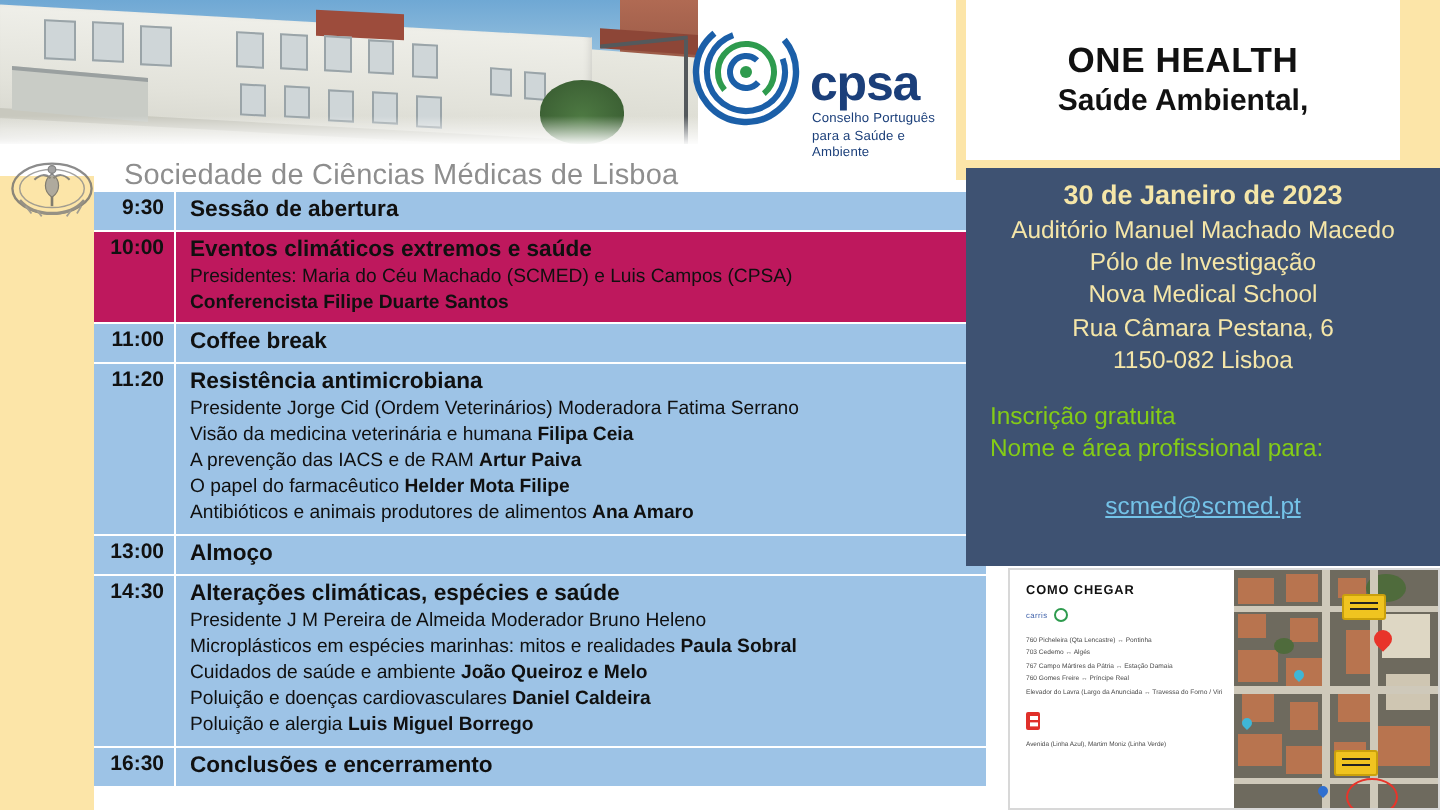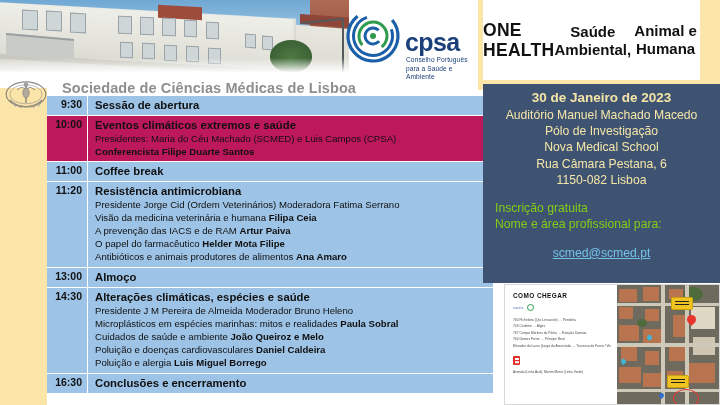--- a/index.html
+++ b/index.html
@@ -34,41 +34,41 @@
   .tree{position:absolute;left:270px;top:40px;width:42px;height:32px;background:radial-gradient(ellipse at 50% 60%,#4e7a43,#36582f);border-radius:50% 50% 45% 45%;}
   .lamp{position:absolute;left:300px;top:20px;width:44px;height:2px;background:#54595c;transform:rotate(-6deg);}
   .lamppost{position:absolute;left:342px;top:20px;width:2px;height:52px;background:#54595c;}
   .photo-fade{position:absolute;left:0;top:58px;width:349px;height:16px;
       background:linear-gradient(180deg,rgba(255,255,255,0) 0%,rgba(255,255,255,.92) 85%,#fff 100%);}
 
   
   .crest{position:absolute;left:4px;top:78px;width:44px;height:34px;opacity:.78;}
 
   
-  .soc-title{position:absolute;left:62px;top:80px;font-size:14.5px;color:#8e8e8e;letter-spacing:.1px;white-space:nowrap;font-weight:bold;}
+  .soc-title{position:absolute;left:62px;top:80px;font-size:14.5px;color:#8e8e8e;letter-spacing:.1px;white-space:nowrap;}
 
   
   .cpsa{position:absolute;left:345px;top:8px;width:135px;height:80px;}
   .cpsa-word{position:absolute;left:60px;top:22px;font-size:25px;font-weight:700;color:#1b3f7a;letter-spacing:-.6px;line-height:1;}
   .cpsa-sub{position:absolute;left:61px;top:48px;font-size:6.6px;color:#1b3f7a;line-height:1.32;letter-spacing:.1px;}
 
   
   .sched{position:absolute;left:47px;top:96px;width:446px;}
   .row{display:flex;background:#9dc3e6;border-bottom:1px solid #ffffff;}
   .row .time{width:35px;flex:0 0 35px;text-align:right;padding:2px 5px 2px 0;
       font-size:10.5px;font-weight:700;color:#111;border-right:1px solid #ffffff;}
   .row .body{flex:1;padding:2px 4px 3px 7px;}
   .ttl{font-size:11.3px;font-weight:700;color:#101010;line-height:1.24;}
   .sub{font-size:9.6px;color:#101010;line-height:1.32;margin-top:.5px;}
   .sub b{font-weight:700;}
 
   
   .yellowpanel{position:absolute;left:478px;top:0;width:242px;height:90px;background:#fce5a8;}
   .titlecard{position:absolute;left:483px;top:0;width:217px;height:80px;background:#ffffff;
-      display:flex;flex-direction:row;align-items:center;justify-content:center;}
+      display:flex;flex-direction:column;align-items:center;justify-content:center;}
   .t1{font-size:17.5px;font-weight:700;color:#111;letter-spacing:.3px;line-height:1.15;}
   .t2{font-size:15px;font-weight:700;color:#111;line-height:1.2;margin-top:2px;text-align:center;}
 
   
   .infopanel{position:absolute;left:483px;top:84px;width:237px;height:199px;background:#3e5272;
       text-align:center;padding-top:5px;box-sizing:border-box;}
   .i-date{font-size:13.5px;font-weight:700;color:#f5e6a8;line-height:1.35;}
   .i-line{font-size:12.2px;color:#f5e6a8;line-height:1.32;}
   .i-gap{height:12px;}
   .i-reg{font-size:12.2px;color:#84cc16;line-height:1.32;text-align:left;padding-left:12px;}
@@ -221,21 +221,20 @@
         <div class="body">
           <div class="ttl">Conclusões e encerramento</div>
         </div>
       </div>
     </div>
 
   <div class="yellowpanel"></div>
   <div class="titlecard">
     <div class="t1">ONE HEALTH</div>
     <div class="t2">Saúde Ambiental,</div>
-    <div class="t2" style="margin-top:0">Animal e Humana</div>
   </div>
 
   <div class="infopanel">
     <div class="i-date">30 de Janeiro de 2023</div>
     <div id="venue-lines">
         <div class="i-line">Auditório Manuel Machado Macedo</div>
         <div class="i-line">Pólo de Investigação</div>
         <div class="i-line">Nova Medical School</div>
         <div class="i-line">Rua Câmara Pestana, 6</div>
         <div class="i-line">1150-082 Lisboa</div>

